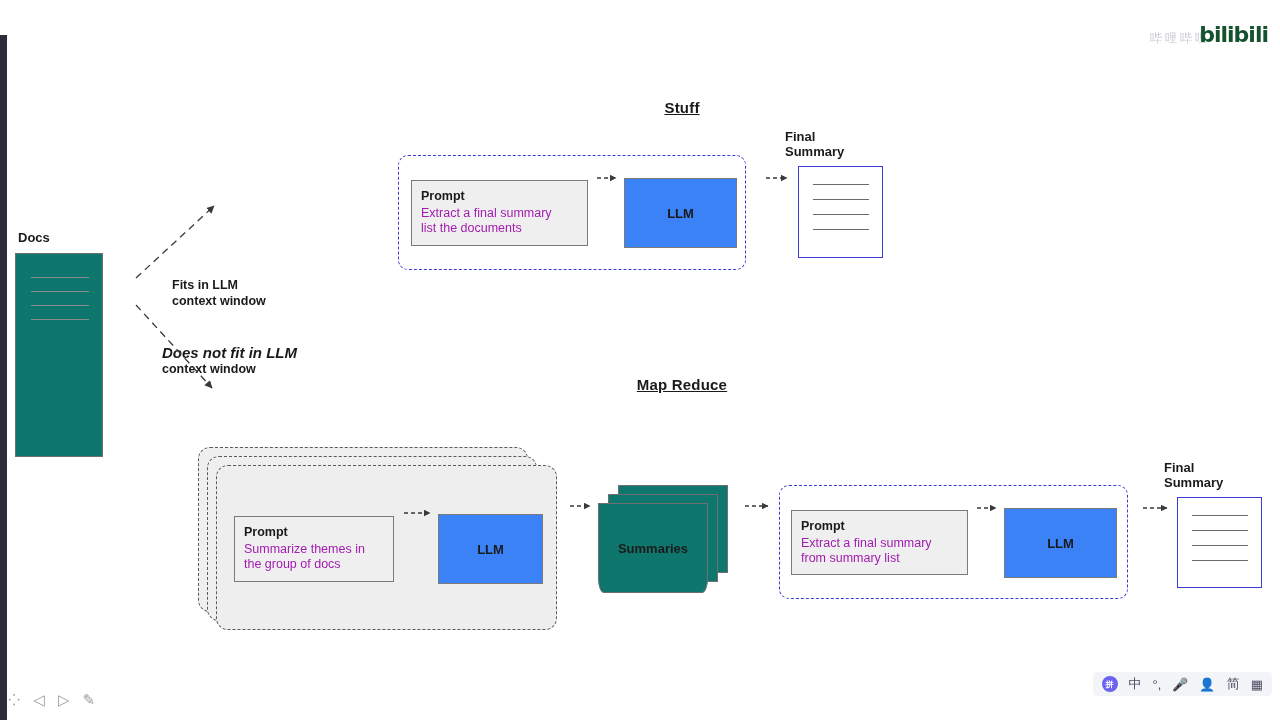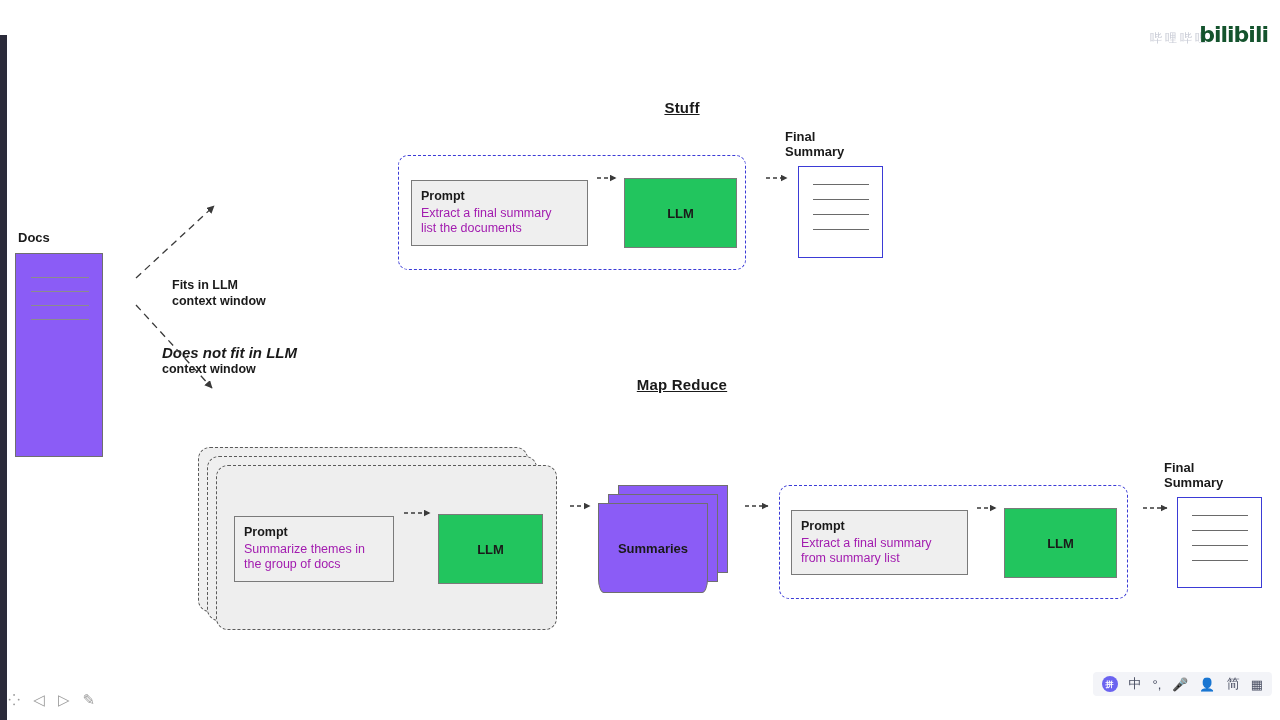--- a/index.html
+++ b/index.html
@@ -21,37 +21,37 @@
     text-align:center;letter-spacing:.2px;
   }
   .label-bold{font-weight:bold;font-size:13px;text-align:left;line-height:15px;}
   .prompt-box{
     box-sizing:border-box;background:#efefef;border:1px solid #7a7a7a;
     padding:8px 9px 7px 9px;
   }
   .prompt-title{font-weight:bold;font-size:12.5px;line-height:14px;margin-bottom:3px;}
   .prompt-body{font-size:12.5px;line-height:15px;color:#a21caf;}
   .llm-box{
-    box-sizing:border-box;background:#22c55e;border:1px solid #7a7a7a;
+    box-sizing:border-box;background:#3b82f6;border:1px solid #7a7a7a;
     display:flex;align-items:center;justify-content:center;
     font-weight:bold;font-size:13px;
   }
   .dash-blue{
     box-sizing:border-box;border:1.6px dashed #3b3bd6;border-radius:10px;background:transparent;
   }
   .dash-gray{
     box-sizing:border-box;border:1.6px dashed #5a5a5a;border-radius:12px;background:#eeeeee;
   }
   .dash-gray-empty{
     box-sizing:border-box;border:1.6px dashed #5a5a5a;border-radius:12px;background:#efefef;
   }
 
   
   .doc{
-    box-sizing:border-box;background:#8b5cf6;border:1px solid #6f6f6f;
+    box-sizing:border-box;background:#0f766e;border:1px solid #6f6f6f;
   }
   .doc-blue{
     box-sizing:border-box;background:#ffffff;border:1.6px solid #3b3bd6;
   }
   .lines{position:absolute;left:0;top:0;width:100%;height:100%;}
   .ln{position:absolute;height:1px;background:#8c8c8c;}
   .ln-blue{position:absolute;height:1px;background:#6a6a6a;}
 
   
   svg.ov{position:absolute;left:0;top:0;width:1280px;height:720px;pointer-events:none;}

